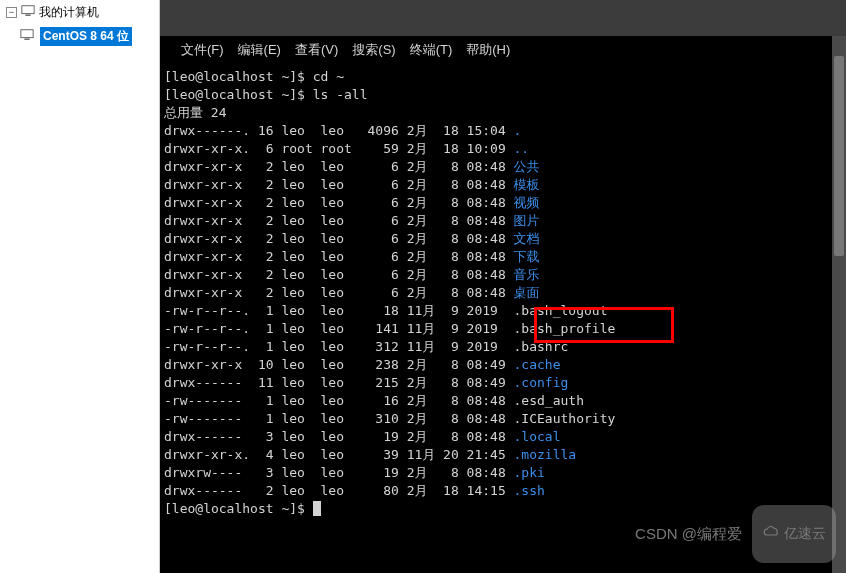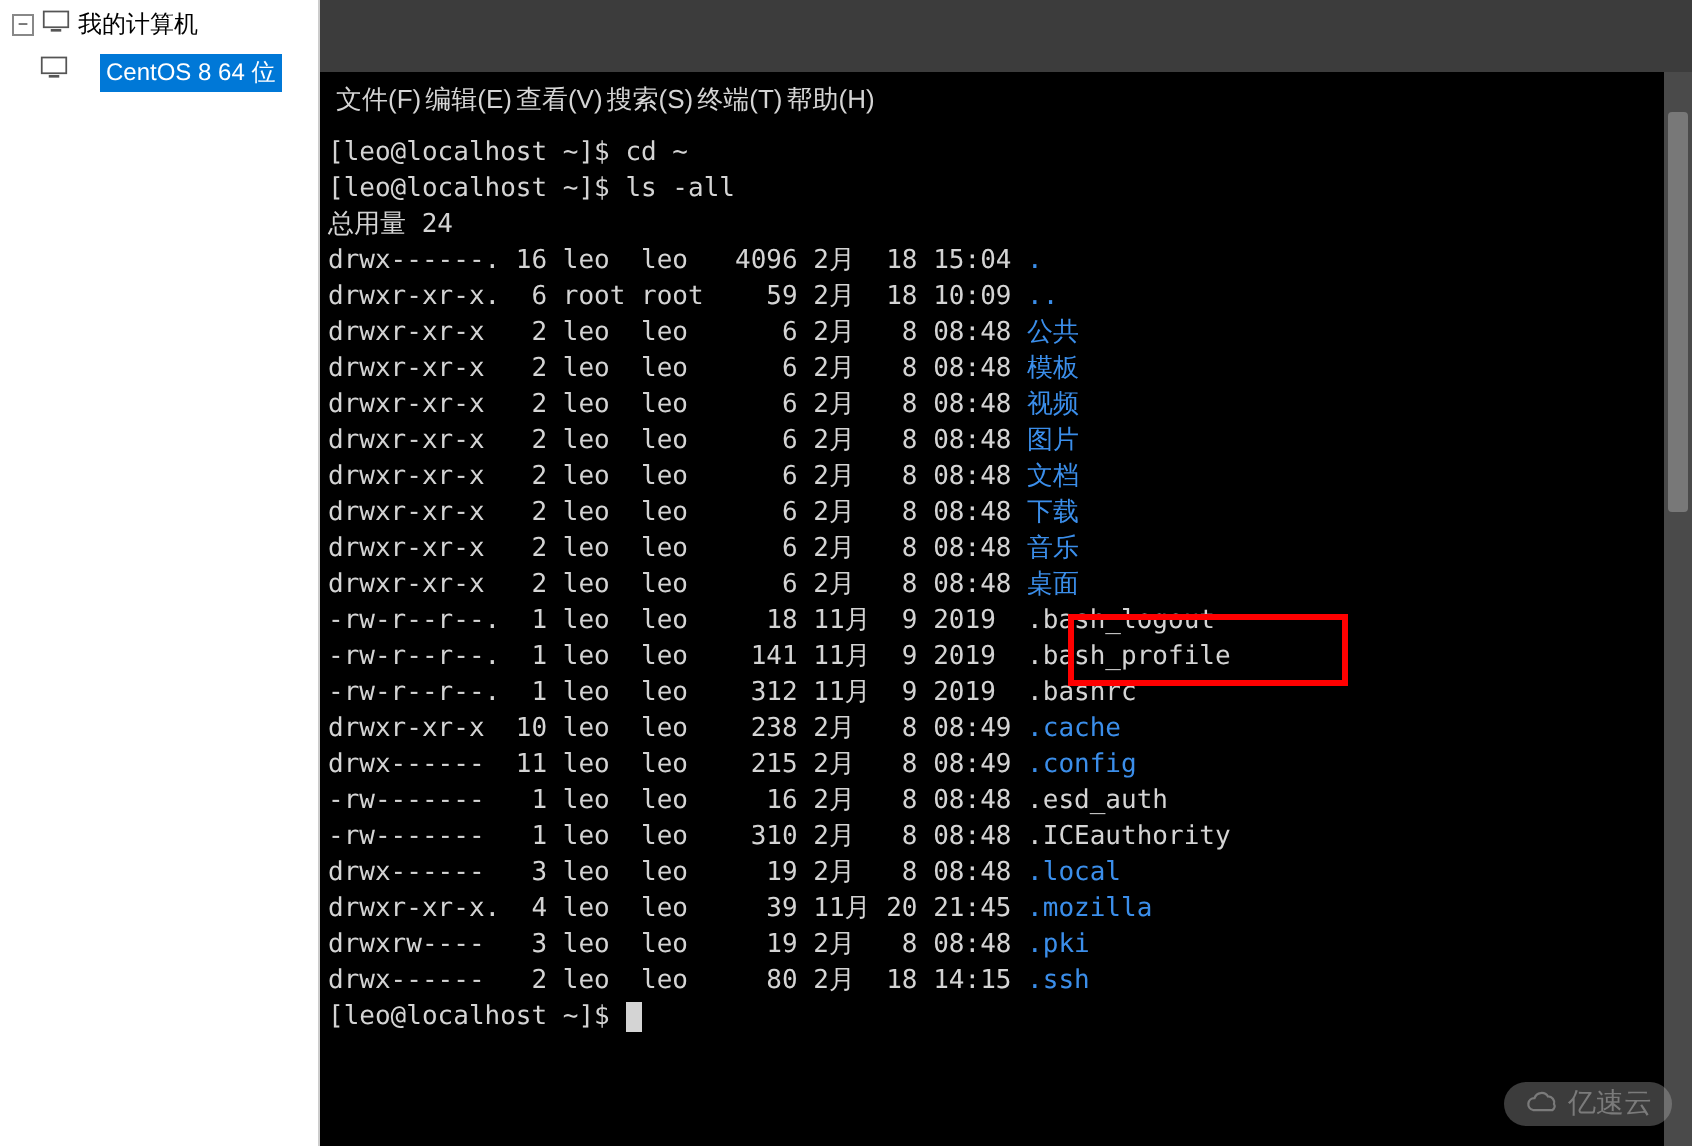--- a/index.html
+++ b/index.html
@@ -23,23 +23,24 @@
     }
     .tree-root {
       padding: 4px 6px;
       display: flex;
       align-items: center;
       gap: 4px;
     }
     .tree-item {
       padding: 2px 6px 2px 20px;
       display: flex;
-      align-items: flex-start;
-      gap: 16px;
+      align-items: center;
+      gap: 6px;
       cursor: pointer;
+      font-weight: bold;
     }
     .tree-item.selected span.label {
       background: #0078d7;
       color: white;
       padding: 1px 3px;
     }
     .expand-icon {
       width: 11px;
       height: 11px;
       border: 1px solid #888;
@@ -64,22 +65,22 @@
     .tabbar {
       height: 36px;
       background: #3c3c3c;
     }
     .menubar {
       height: 28px;
       background: #000000;
       color: #d4d4d4;
       display: flex;
       align-items: center;
-      padding-left: 8px;
-      gap: 2px;
+      padding-left: 21px;
+      gap: 14px;
       font-size: 13px;
     }
     .menubar span { cursor: pointer; }
     .terminal {
       flex: 1;
       background: #000000;
       color: #d4d4d4;
       font-family: "Consolas", "DejaVu Sans Mono", monospace;
       font-size: 13px;
       line-height: 18px;
@@ -109,25 +110,25 @@
       bottom: 10px;
       color: rgba(160,160,160,0.75);
       font-size: 15px;
       display: flex;
       align-items: center;
       gap: 10px;
       z-index: 10;
     }
     .wm-logo {
       display: flex;
-      align-items: center;
+      align-items: flex-start;
       gap: 4px;
       background: rgba(200,200,200,0.3);
       border-radius: 12px;
-      padding: 2px 10px;
+      padding: 20px 10px;
       color: rgba(130,130,130,0.9);
       font-size: 14px;
     }
     .scrollbar-v {
       position: absolute;
       right: 0;
       top: 36px;
       bottom: 0;
       width: 14px;
       background: #4a4a4a;
@@ -177,19 +178,20 @@
       <span>终端(T)</span>
       <span>帮助(H)</span>
     </div>
   <div class="terminal" id="terminal"><div class="c-white">[leo@localhost ~]$ cd ~</div><div class="c-white">[leo@localhost ~]$ ls -all</div><div class="c-white">总用量 24</div><div>drwx------. 16 leo  leo   4096 2月  18 15:04 <span class="c-blue">.</span></div><div>drwxr-xr-x.  6 root root    59 2月  18 10:09 <span class="c-blue">..</span></div><div>drwxr-xr-x   2 leo  leo      6 2月   8 08:48 <span class="c-blue">公共</span></div><div>drwxr-xr-x   2 leo  leo      6 2月   8 08:48 <span class="c-blue">模板</span></div><div>drwxr-xr-x   2 leo  leo      6 2月   8 08:48 <span class="c-blue">视频</span></div><div>drwxr-xr-x   2 leo  leo      6 2月   8 08:48 <span class="c-blue">图片</span></div><div>drwxr-xr-x   2 leo  leo      6 2月   8 08:48 <span class="c-blue">文档</span></div><div>drwxr-xr-x   2 leo  leo      6 2月   8 08:48 <span class="c-blue">下载</span></div><div>drwxr-xr-x   2 leo  leo      6 2月   8 08:48 <span class="c-blue">音乐</span></div><div>drwxr-xr-x   2 leo  leo      6 2月   8 08:48 <span class="c-blue">桌面</span></div><div>-rw-r--r--.  1 leo  leo     18 11月  9 2019  <span class="c-white">.bash_logout</span></div><div>-rw-r--r--.  1 leo  leo    141 11月  9 2019  <span class="c-white">.bash_profile</span></div><div>-rw-r--r--.  1 leo  leo    312 11月  9 2019  <span class="c-white">.bashrc</span></div><div>drwxr-xr-x  10 leo  leo    238 2月   8 08:49 <span class="c-blue">.cache</span></div><div>drwx------  11 leo  leo    215 2月   8 08:49 <span class="c-blue">.config</span></div><div>-rw-------   1 leo  leo     16 2月   8 08:48 <span class="c-white">.esd_auth</span></div><div>-rw-------   1 leo  leo    310 2月   8 08:48 <span class="c-white">.ICEauthority</span></div><div>drwx------   3 leo  leo     19 2月   8 08:48 <span class="c-blue">.local</span></div><div>drwxr-xr-x.  4 leo  leo     39 11月 20 21:45 <span class="c-blue">.mozilla</span></div><div>drwxrw----   3 leo  leo     19 2月   8 08:48 <span class="c-blue">.pki</span></div><div>drwx------   2 leo  leo     80 2月  18 14:15 <span class="c-blue">.ssh</span></div><div class="c-white">[leo@localhost ~]$ <span class="cursor"></span></div><div class="highlight-box" style="left: 374.438px; top: 243px; width: 139.578px; height: 36px;"></div></div>
   <div class="scrollbar-v">
     <div class="scrollbar-thumb"></div>
   </div>
 </div>
 
 <div class="watermark">
+  <span>CSDN @编程爱</span>
   <span class="wm-logo">
     <svg width="18" height="14" viewBox="0 0 24 16">
       <path d="M6 12a4 4 0 0 1 1-7.9A5 5 0 0 1 16 3a4 4 0 0 1 4 5 3 3 0 0 1-1 4H6z" fill="none" stroke="rgba(130,130,130,0.9)" stroke-width="1.5"></path>
     </svg>
     <span>亿速云</span>
   </span>
 </div>
 
 </body></html>

